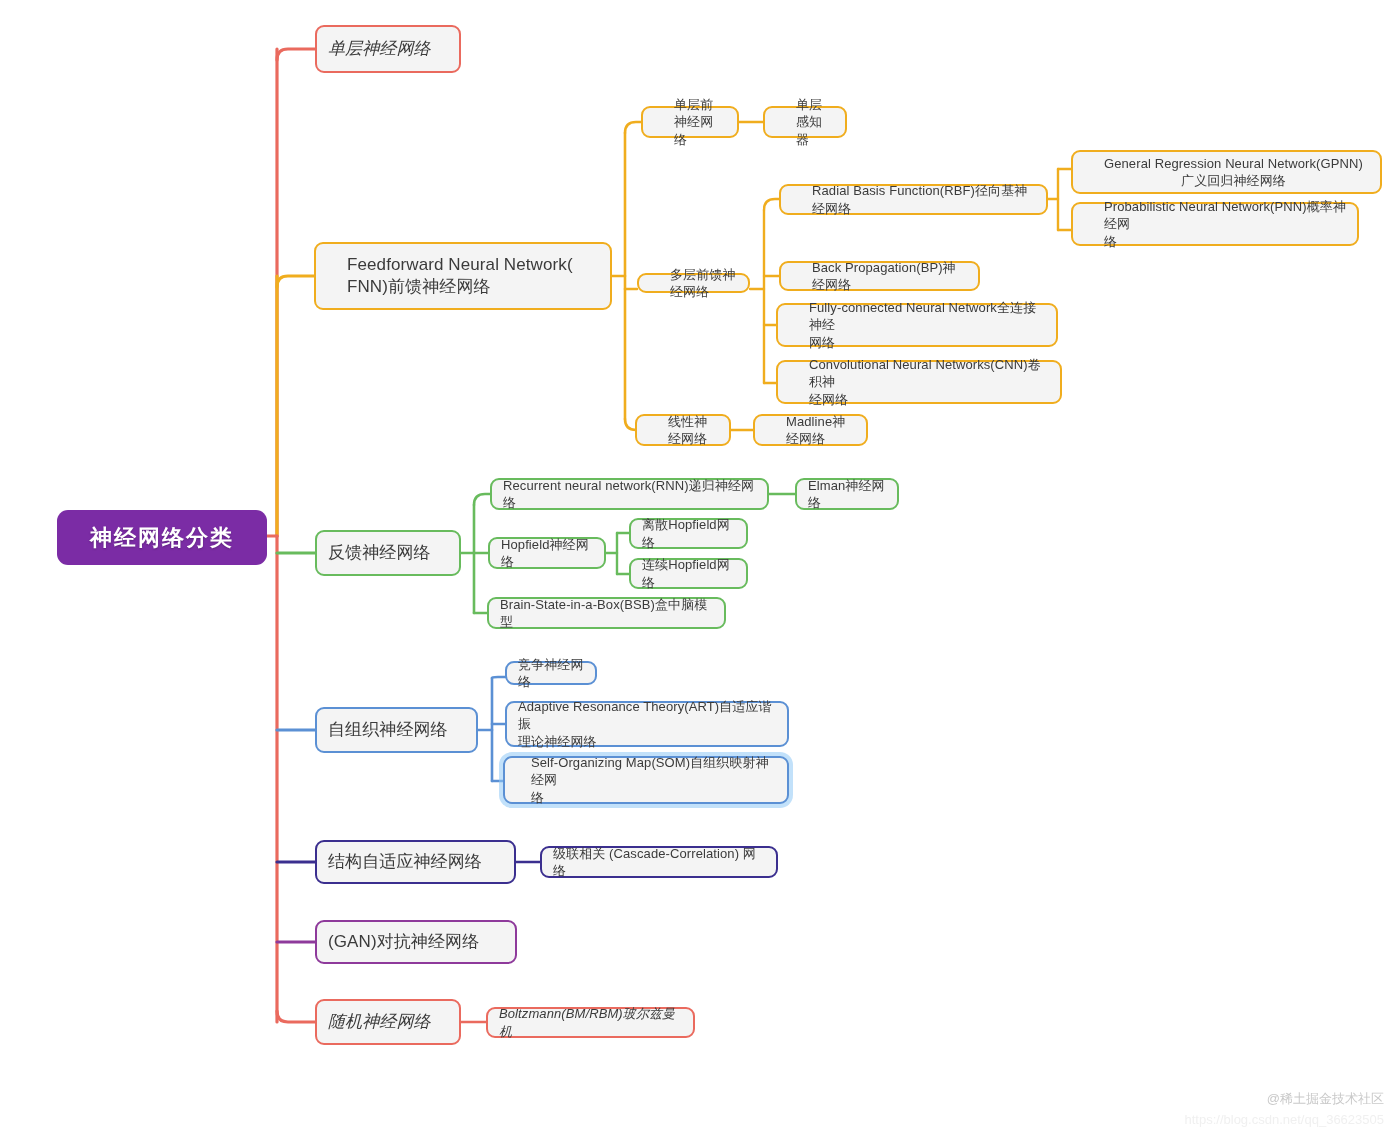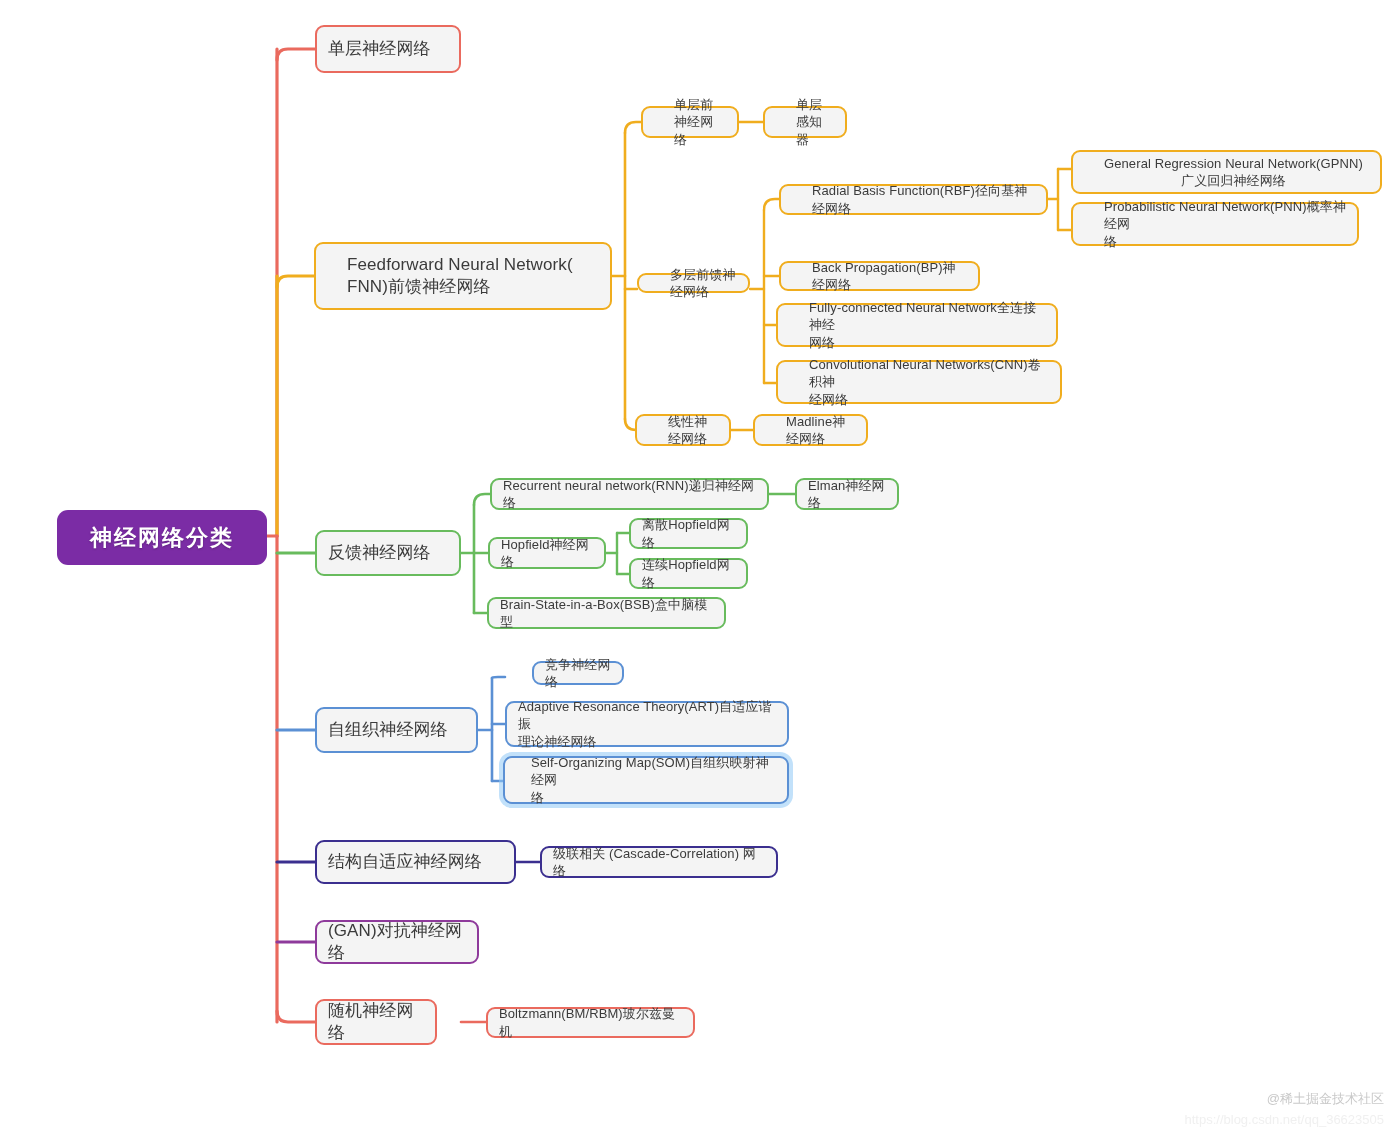--- a/index.html
+++ b/index.html
@@ -47,21 +47,21 @@
     border-radius: 11px;
     color: #ffffff;
     font-weight: bold;
     justify-content: center;
     letter-spacing: 2px;
     text-shadow: 0 1px 2px rgba(0,0,0,0.25);
   }
   .node.sel {
     box-shadow: 0 0 0 4px rgba(144, 200, 246, 0.55);
   }
-  .c-red    { border-color: #ea6a5e; }
+  .c-red    { border-color: #ea6a5e; font-style: italic; }
   .c-yellow { border-color: #f0ad1e; padding-left: 31px; }
   .c-green  { border-color: #68bb5d; }
   .c-blue   { border-color: #5b90d4; }
   .c-indigo { border-color: #3b2f8f; }
   .c-purple { border-color: #8e3a9b; }
 
   .watermark {
     position: absolute;
     right: 16px;
     text-align: right;
@@ -152,23 +152,23 @@
 
   <div class="node c-yellow" style="left:314px; top:242px; width:298px; height:68px; font-size:17px;">Feedforward Neural Network(
 FNN)前馈神经网络</div>
 
   <div class="node c-green" style="left:315px; top:530px; width:146px; height:46px; font-size:17px;">反馈神经网络</div>
 
   <div class="node c-blue" style="left:315px; top:707px; width:163px; height:46px; font-size:17px;">自组织神经网络</div>
 
   <div class="node c-indigo" style="left:315px; top:840px; width:201px; height:44px; font-size:17px;">结构自适应神经网络</div>
 
-  <div class="node c-purple" style="left:315px; top:920px; width:164px; height:44px; font-size:17px;">(GAN)对抗神经网络</div>
-
-  <div class="node c-red" style="left:315px; top:999px; width:122px; height:46px; font-size:17px;">随机神经网络</div>
+  <div class="node c-purple" style="left:315px; top:920px; width:202px; height:44px; font-size:17px;">(GAN)对抗神经网络</div>
+
+  <div class="node c-red" style="left:315px; top:999px; width:146px; height:46px; font-size:17px;">随机神经网络</div>
 
   <div class="node c-yellow" style="left:641px; top:106px; width:98px; height:32px; font-size:13px;">单层前神经网络</div>
 
   <div class="node c-yellow" style="left:763px; top:106px; width:84px; height:32px; font-size:13px;">单层感知器</div>
 
   <div class="node c-yellow" style="left:637px; top:273px; width:113px; height:20px; font-size:13px;">多层前馈神经网络</div>
 
   <div class="node c-yellow" style="left:779px; top:184px; width:269px; height:31px; font-size:13px;">Radial Basis Function(RBF)径向基神经网络</div>
 
   <div class="node c-yellow" style="left:1071px; top:150px; width:311px; height:44px; font-size:13px;text-align:center;">General Regression Neural Network(GPNN)
@@ -194,21 +194,21 @@
   <div class="node c-green" style="left:795px; top:478px; width:104px; height:32px; font-size:13px;">Elman神经网络</div>
 
   <div class="node c-green" style="left:488px; top:537px; width:118px; height:32px; font-size:13px;">Hopfield神经网络</div>
 
   <div class="node c-green" style="left:629px; top:518px; width:119px; height:31px; font-size:13px;">离散Hopfield网络</div>
 
   <div class="node c-green" style="left:629px; top:558px; width:119px; height:31px; font-size:13px;">连续Hopfield网络</div>
 
   <div class="node c-green" style="left:487px; top:597px; width:239px; height:32px; font-size:13px;">Brain-State-in-a-Box(BSB)盒中脑模型</div>
 
-  <div class="node c-blue" style="left:532px; top:661px; width:92px; height:24px; font-size:13px;">竞争神经网络</div>
+  <div class="node c-blue" style="left:505px; top:661px; width:92px; height:24px; font-size:13px;">竞争神经网络</div>
 
   <div class="node c-blue" style="left:505px; top:701px; width:284px; height:46px; font-size:13px;">Adaptive Resonance Theory(ART)自适应谐振
 理论神经网络</div>
 
   <div class="node c-blue sel" style="left:503px; top:756px; width:286px; height:48px; font-size:13px;padding-left:26px;">Self-Organizing Map(SOM)自组织映射神经网
 络</div>
 
   <div class="node c-indigo" style="left:540px; top:846px; width:238px; height:32px; font-size:13px;">级联相关 (Cascade-Correlation) 网络</div>
 
   <div class="node c-red" style="left:486px; top:1007px; width:209px; height:31px; font-size:13px;">Boltzmann(BM/RBM)玻尔兹曼机</div>

